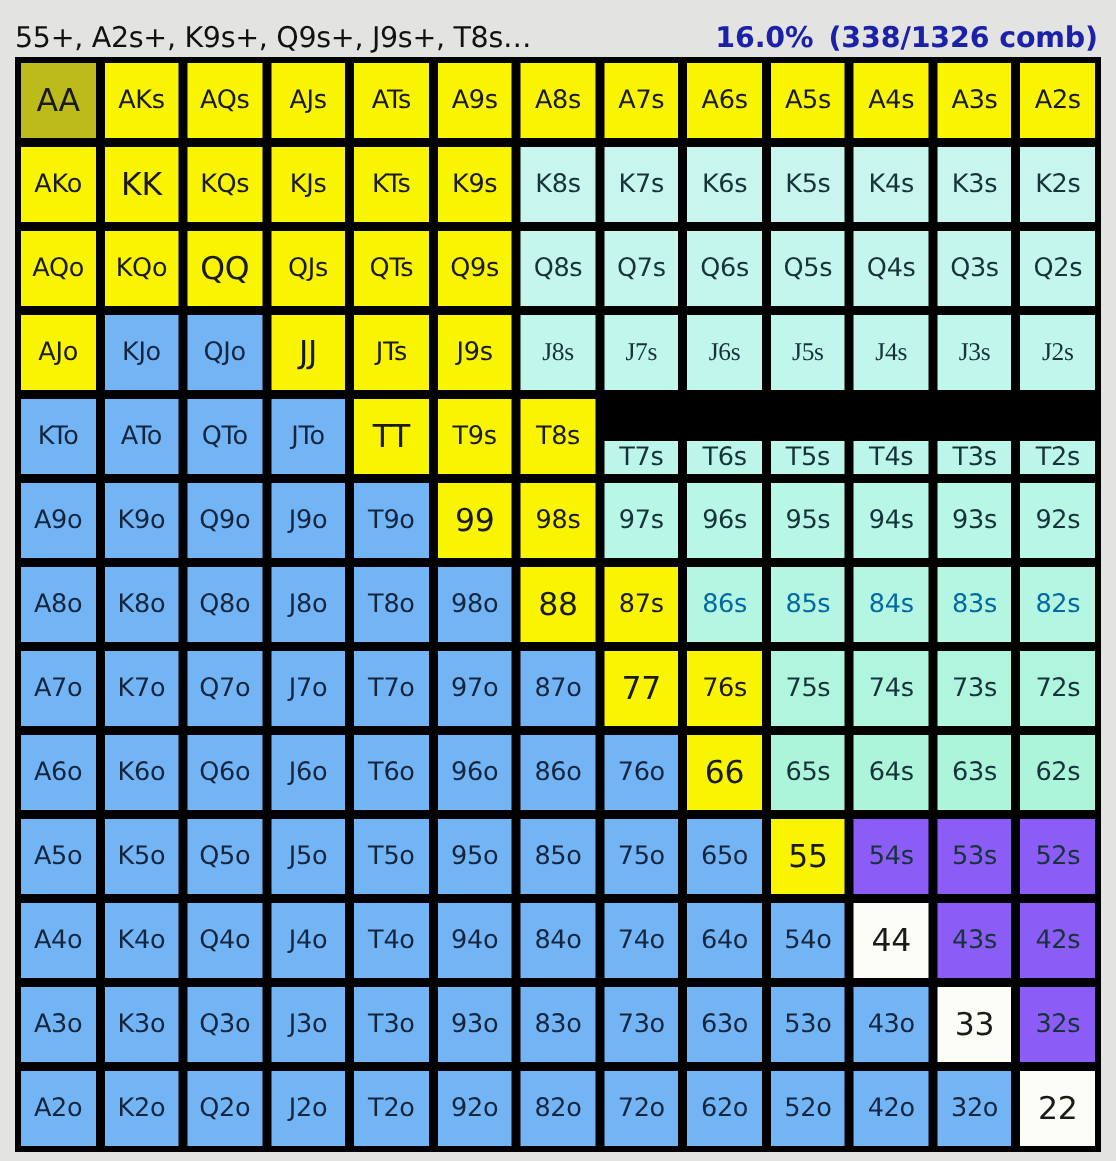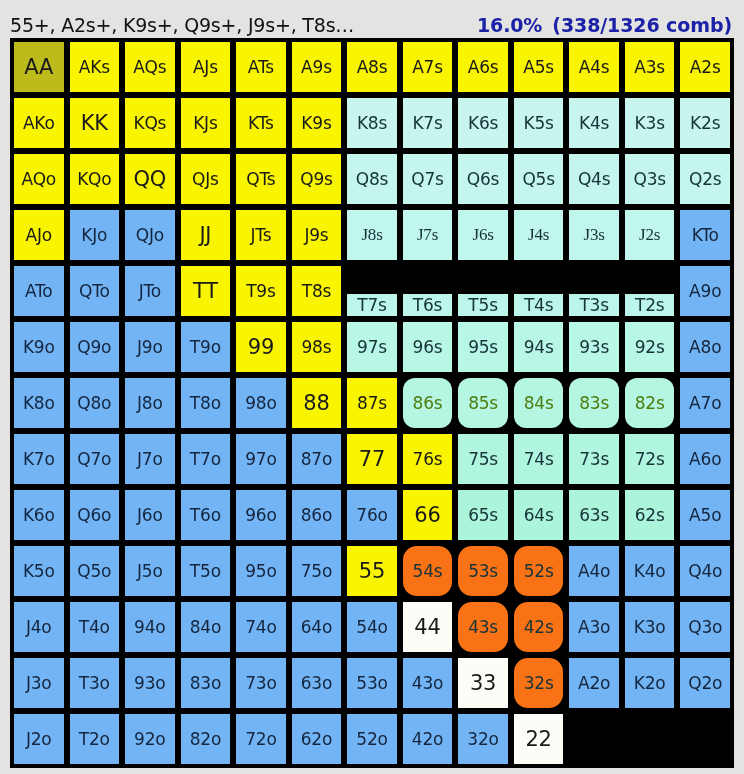--- a/index.html
+++ b/index.html
@@ -90,24 +90,24 @@
   .sel-yellow { background: #f9f500; color: #1a1a1a; }
   .sel-olive  { background: #bdbb1c; color: #1a1a1a; }
   
   .un-blue    { background: #72b4f4; color: #14263f; }
   .un-white   { background: #fdfdf8; color: #1a1a1a; }
   .un-cyan-0  { background: #c8f6ee; color: #16333a; }
   .un-cyan-1  { background: #c4f6ed; color: #16333a; }
   .un-cyan-2  { background: #c0f6ec; color: #16333a; font-family: Liberation Serif, serif; }
   .un-cyan-3  { background: #bcf6ea; color: #16333a; margin-top: 28px; }
   .un-cyan-4  { background: #b8f6e6; color: #16333a; }
-  .un-cyan-5  { background: #b4f6e2; color: #4d7c0f; border-radius: 12px; }
+  .un-cyan-5  { background: #b4f6e2; color: #0369a1; }
   .un-cyan-6  { background: #b0f5de; color: #16333a; }
   .un-cyan-7  { background: #adf5da; color: #16333a; }
-  .un-cyan-8  { background: #f97316; color: #16333a; border-radius: 14px; }
+  .un-cyan-8  { background: #8b5cf6; color: #16333a; }
 </style>
 </head>
 <body>
 
 <div id="app">
 
   <div id="header">
     <span id="range-title">55+, A2s+, K9s+, Q9s+, J9s+, T8s…</span>
     <span id="header-spacer"></span>
     <span id="range-stats">
@@ -158,20 +158,21 @@
         <div class="cell un-cyan-1">Q2s</div>
         <div class="cell sel-yellow">AJo</div>
         <div class="cell un-blue">KJo</div>
         <div class="cell un-blue">QJo</div>
         <div class="cell pair sel-yellow">JJ</div>
         <div class="cell sel-yellow">JTs</div>
         <div class="cell sel-yellow">J9s</div>
         <div class="cell un-cyan-2">J8s</div>
         <div class="cell un-cyan-2">J7s</div>
         <div class="cell un-cyan-2">J6s</div>
+        <div class="cell un-cyan-2">J5s</div>
         <div class="cell un-cyan-2">J4s</div>
         <div class="cell un-cyan-2">J3s</div>
         <div class="cell un-cyan-2">J2s</div>
         <div class="cell un-blue">KTo</div>
         <div class="cell un-blue">ATo</div>
         <div class="cell un-blue">QTo</div>
         <div class="cell un-blue">JTo</div>
         <div class="cell pair sel-yellow">TT</div>
         <div class="cell sel-yellow">T9s</div>
         <div class="cell sel-yellow">T8s</div>
@@ -232,21 +233,23 @@
         <div class="cell un-cyan-7">65s</div>
         <div class="cell un-cyan-7">64s</div>
         <div class="cell un-cyan-7">63s</div>
         <div class="cell un-cyan-7">62s</div>
         <div class="cell un-blue">A5o</div>
         <div class="cell un-blue">K5o</div>
         <div class="cell un-blue">Q5o</div>
         <div class="cell un-blue">J5o</div>
         <div class="cell un-blue">T5o</div>
         <div class="cell un-blue">95o</div>
+        <div class="cell un-blue">85o</div>
         <div class="cell un-blue">75o</div>
+        <div class="cell un-blue">65o</div>
         <div class="cell pair sel-yellow">55</div>
         <div class="cell un-cyan-8">54s</div>
         <div class="cell un-cyan-8">53s</div>
         <div class="cell un-cyan-8">52s</div>
         <div class="cell un-blue">A4o</div>
         <div class="cell un-blue">K4o</div>
         <div class="cell un-blue">Q4o</div>
         <div class="cell un-blue">J4o</div>
         <div class="cell un-blue">T4o</div>
         <div class="cell un-blue">94o</div>

